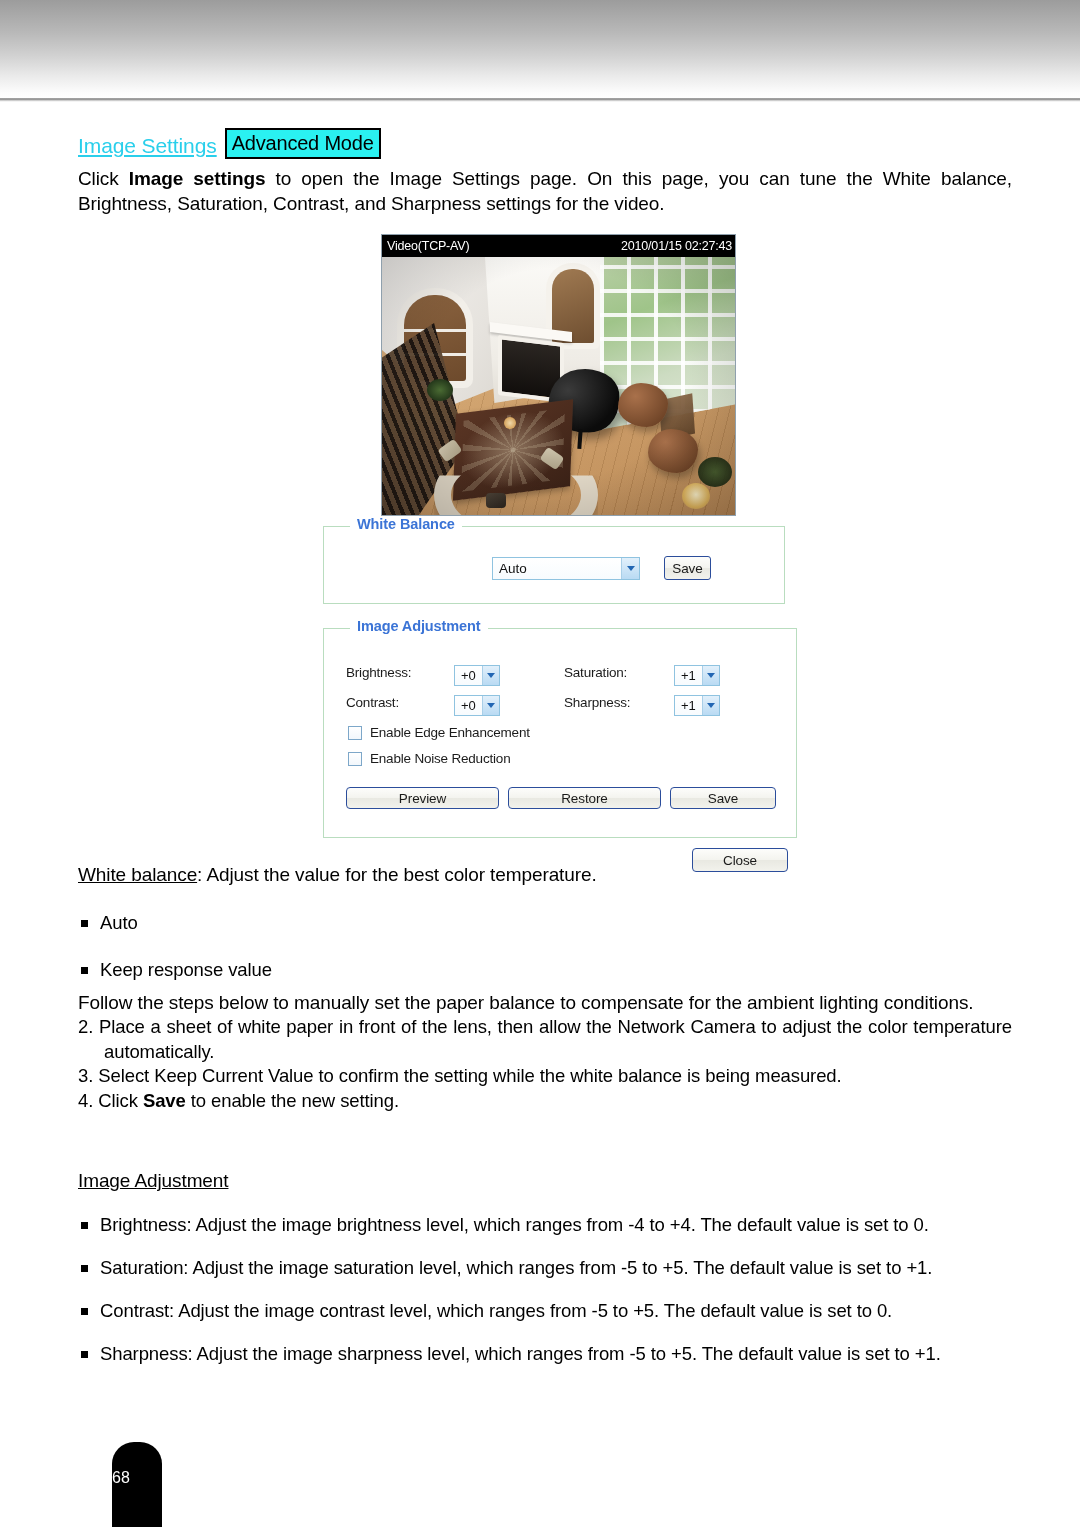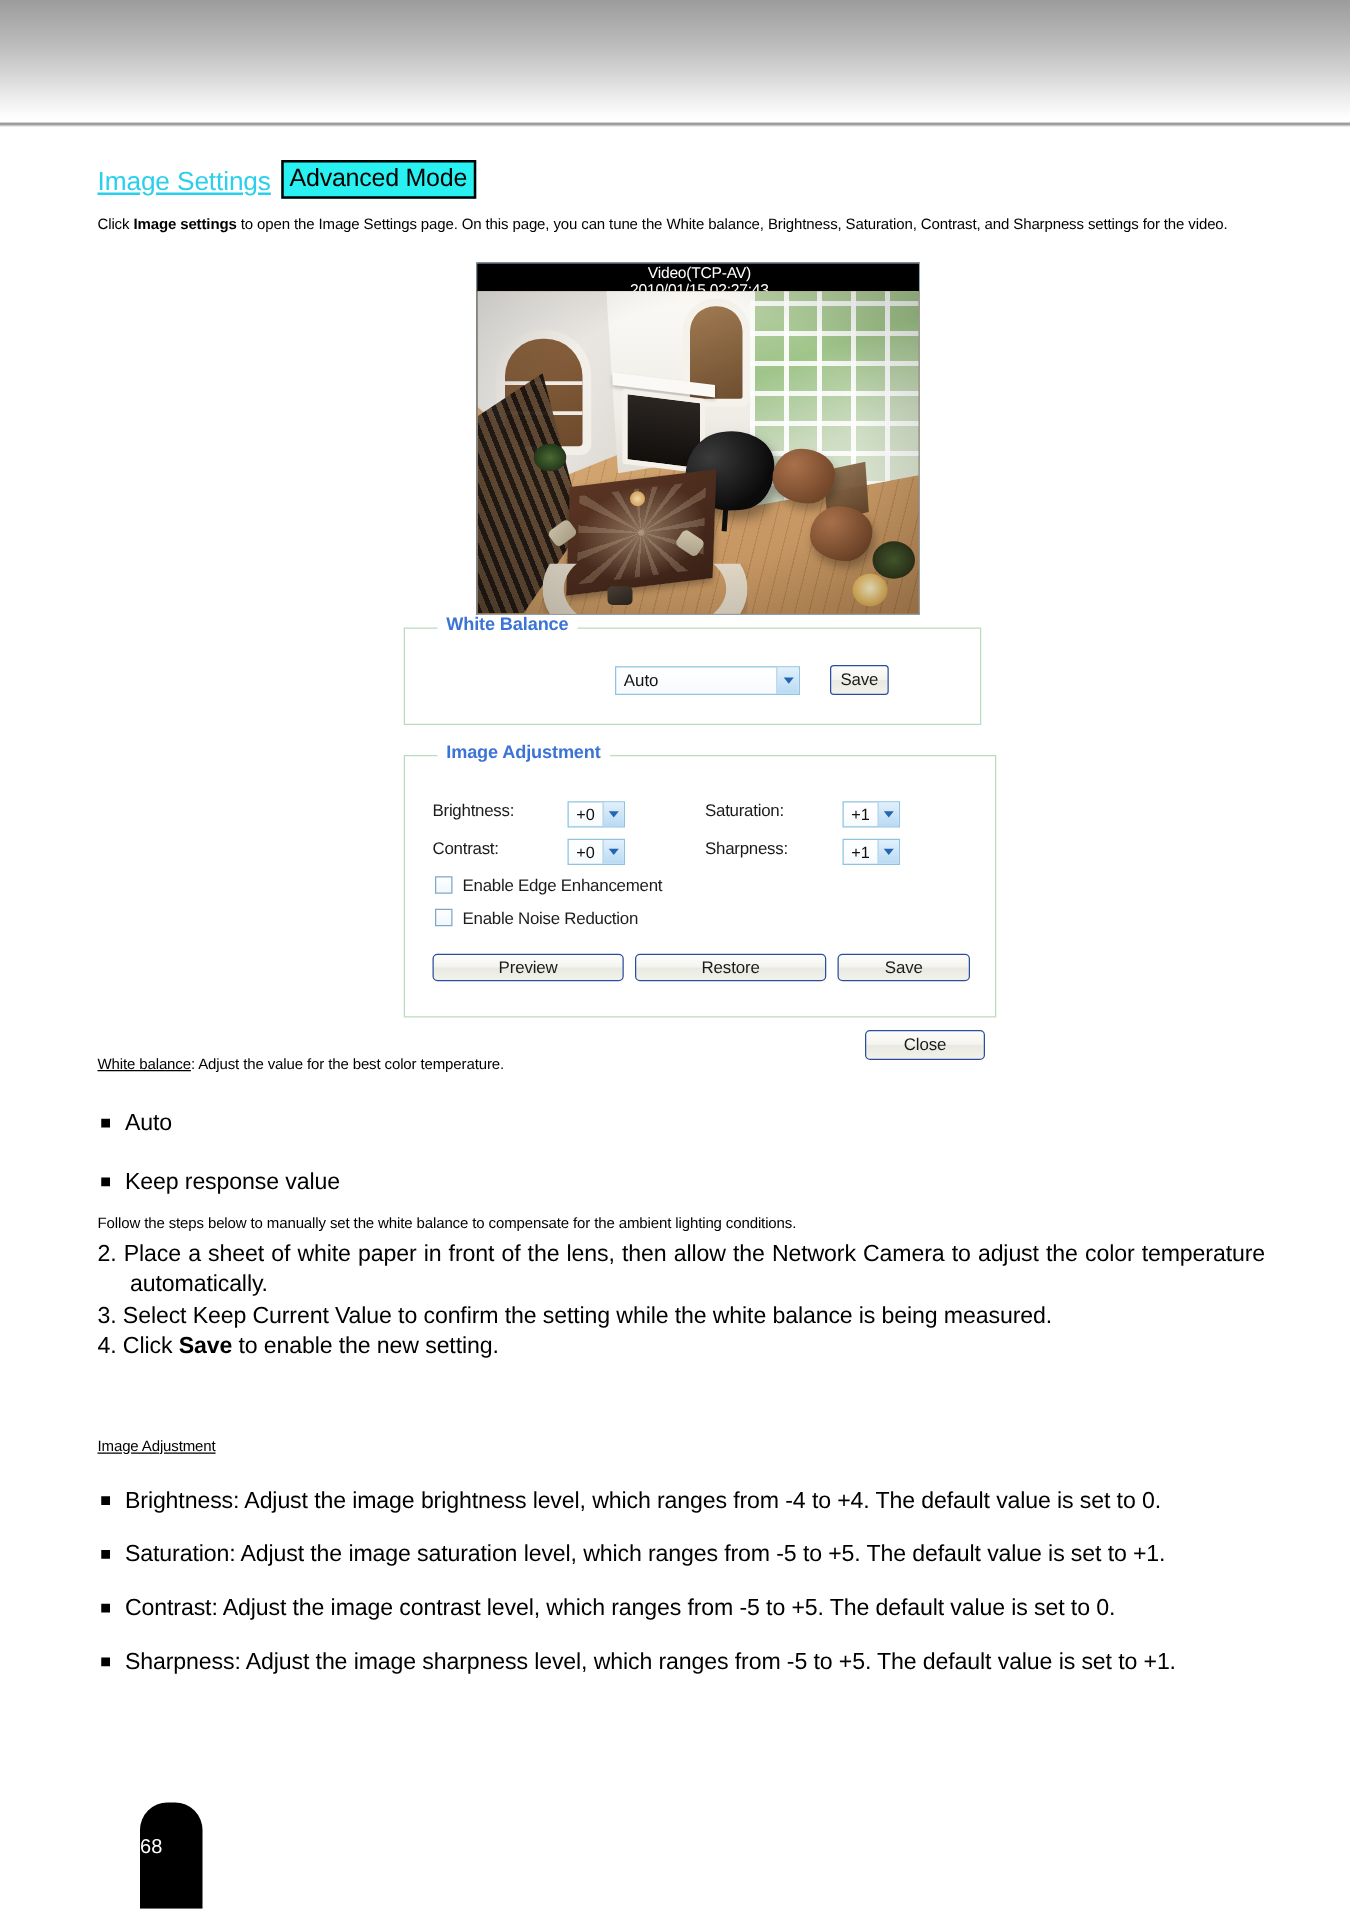--- a/index.html
+++ b/index.html
@@ -67,21 +67,21 @@
     font-size: 20px;
     line-height: 22px;
     padding: 2px 5px 3px 5px;
     letter-spacing: -0.2px;
     position: relative;
     top: 1px;
   }
 
   
   p.body {
-    font-size: 12px;
+    font-size: 19px;
     line-height: 24.5px;
     color: #000;
     margin: 9px 0 0 0;
     text-align: justify;
     letter-spacing: -0.1px;
   }
   p.body.nojust { text-align: left; }
   .b { font-weight: bold; }
   .u { text-decoration: underline; }
   .gap-md { height: 22px; }
@@ -141,21 +141,20 @@
     background: #000;
     color: #ffffff;
     font-size: 12.5px;
     display: flex;
     align-items: center;
     justify-content: space-between;
     padding: 0 3px 0 5px;
     box-sizing: border-box;
     letter-spacing: -0.2px;
     font-family: "Liberation Sans", sans-serif;
-    flex-direction: column;
   }
   .video-stage {
     position: relative;
     height: 258px;
     overflow: hidden;
     background: #c9a477;
   }
 
   
   .scene { position:absolute; inset:0; }
@@ -615,21 +614,21 @@
 
   <p class="body nojust"><span class="u">White balance</span><span>: Adjust the value for the best color temperature.</span></p>
 
   <div class="gap-md"></div>
 
   <p class="bullet-line">Auto</p>
 
   <div class="gap-md"></div>
 
   <p class="bullet-line">Keep response value</p>
-  <p class="body">Follow the steps below to manually set the white balance to compensate for the ambient lighting conditions.</p>
+  <p class="body">Follow the steps below to manually set the paper balance to compensate for the ambient lighting conditions.</p>
 
 
   <p class="num-line justify"><span>2.</span> <span>Place a sheet of white paper in front of the lens, then allow the Network Camera to adjust the color temperature automatically.</span></p>
 
   <p class="num-line"><span>3.</span> <span>Select Keep Current Value to confirm the setting while the white balance is being measured.</span></p>
 
   <p class="num-line"><span>4.</span> <span>Click </span><span class="b">Save</span><span> to enable the new setting.</span></p>
 
   <div class="gap-lg"></div>
 

